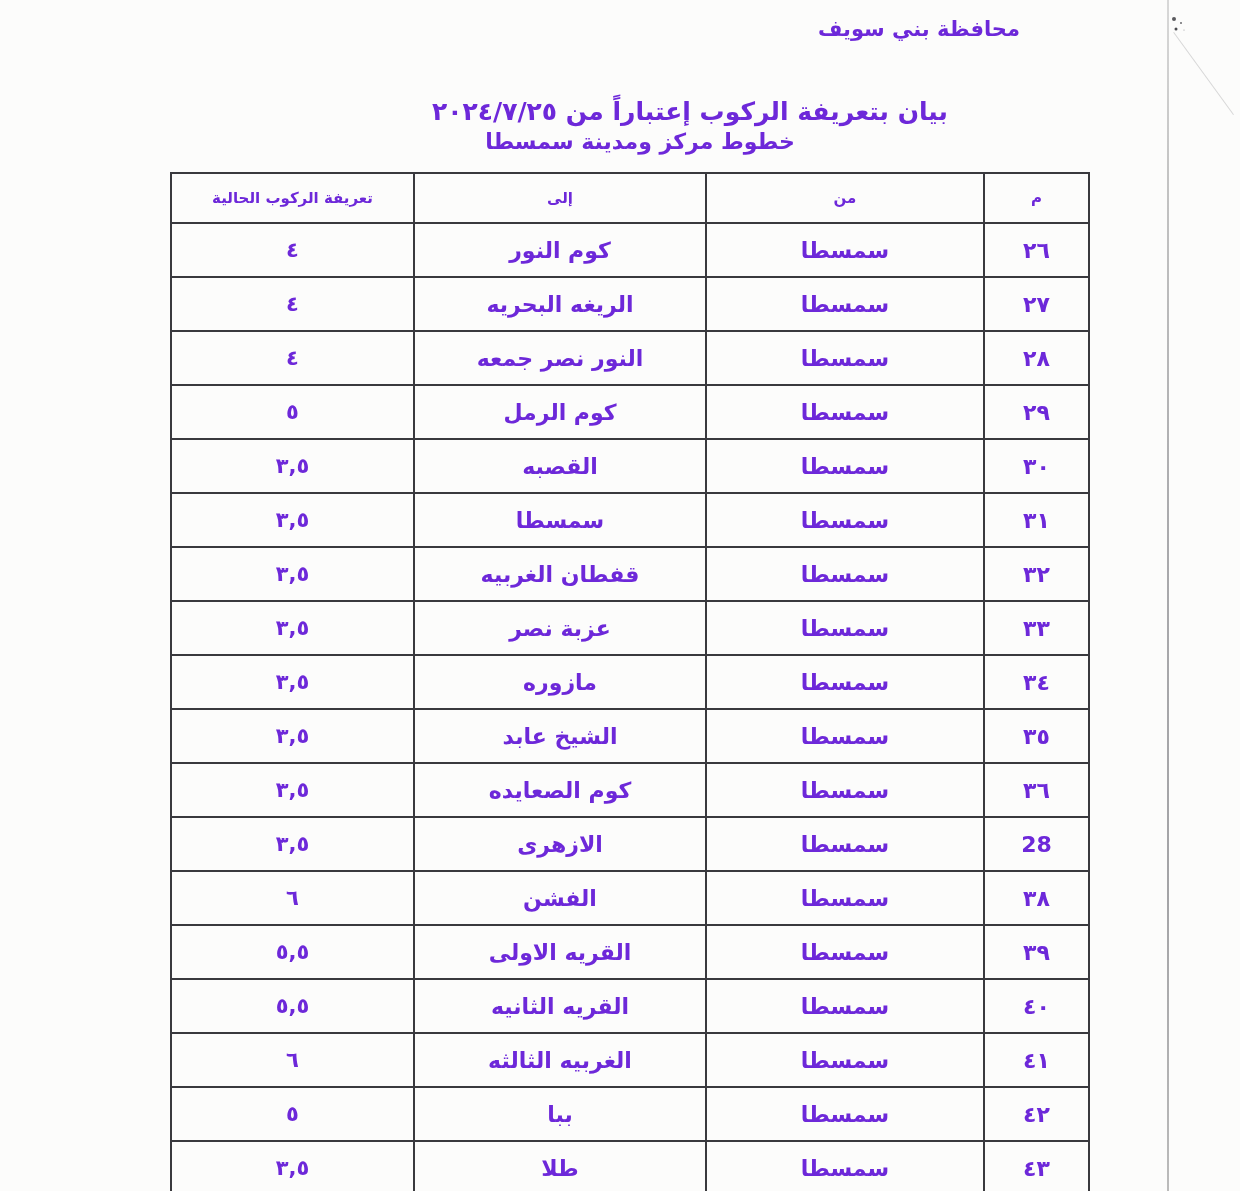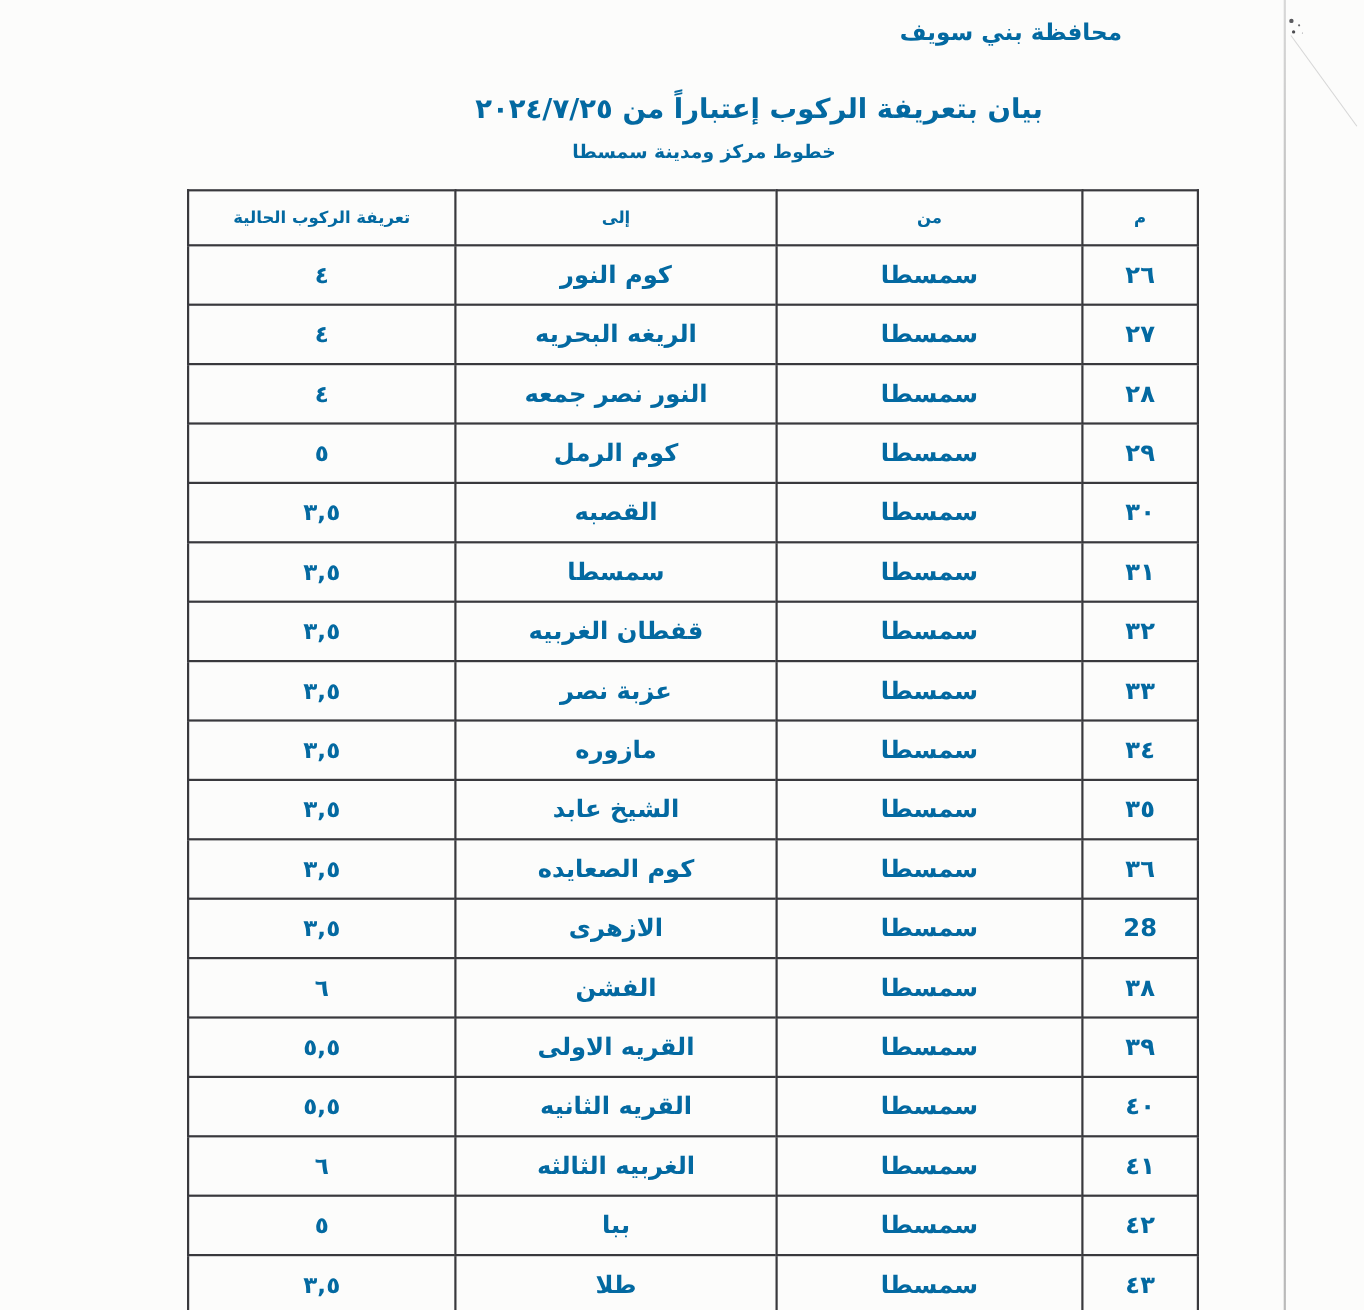--- a/index.html
+++ b/index.html
@@ -8,21 +8,21 @@
     background: #e8e8e8;
   }
   .page {
     position: relative;
     width: 1240px;
     height: 1191px;
     margin: 0 auto;
     background: #fcfcfb;
     overflow: hidden;
     font-family: "DejaVu Sans", sans-serif;
-    color: #0369a1;
+    color: #6d28d9;
     -webkit-font-smoothing: antialiased;
   }
 
   
   .org-header {
     position: absolute;
     top: 14px;
     right: 220px;
     text-align: right;
     font-weight: bold;
@@ -32,37 +32,37 @@
   }
   .org-line2 {
     display: inline-block;
     border-bottom: 4px double #3a3a3e;
     padding-bottom: 2px;
   }
 
   
   .doc-title {
     position: absolute;
-    top: 84px;
+    top: 97px;
     left: 140px;
     width: 1100px;
     text-align: center;
     direction: rtl;
     font-weight: bold;
     font-size: 25px;
   }
   .doc-subtitle {
     position: absolute;
     top: 129px;
     left: 40px;
     width: 1200px;
     text-align: center;
     direction: rtl;
     font-weight: bold;
-    font-size: 17px;
+    font-size: 22px;
   }
 
   
   table.fare-table {
     position: absolute;
     top: 172px;
     left: 170px;
     width: 918px;
     border-collapse: collapse;
     table-layout: fixed;

